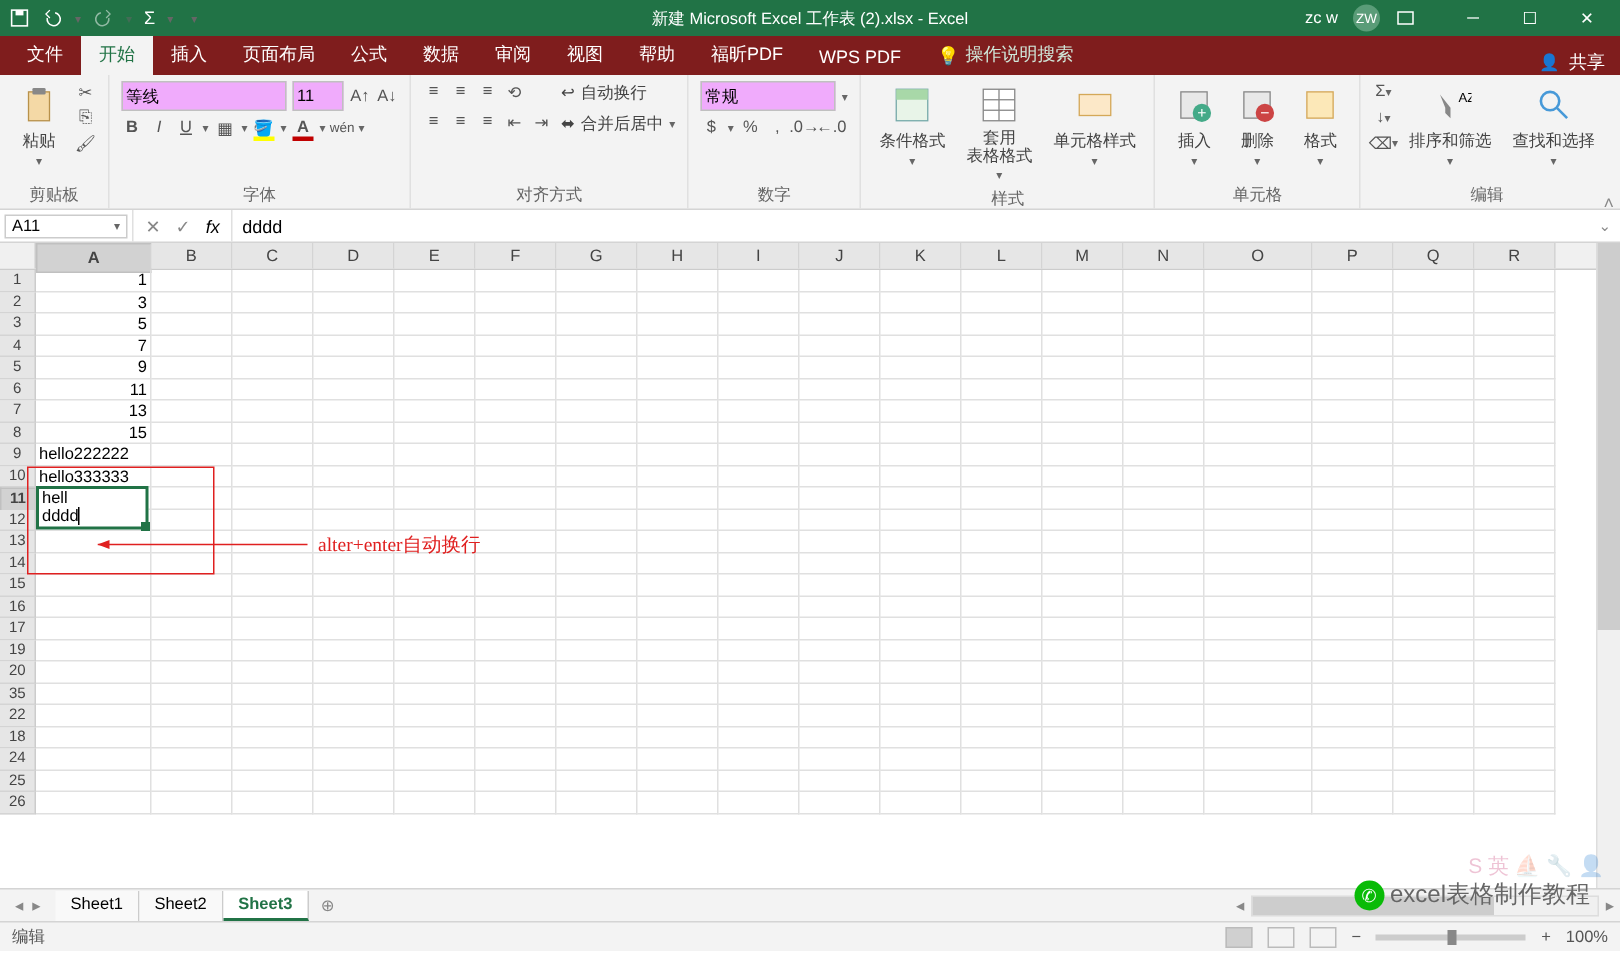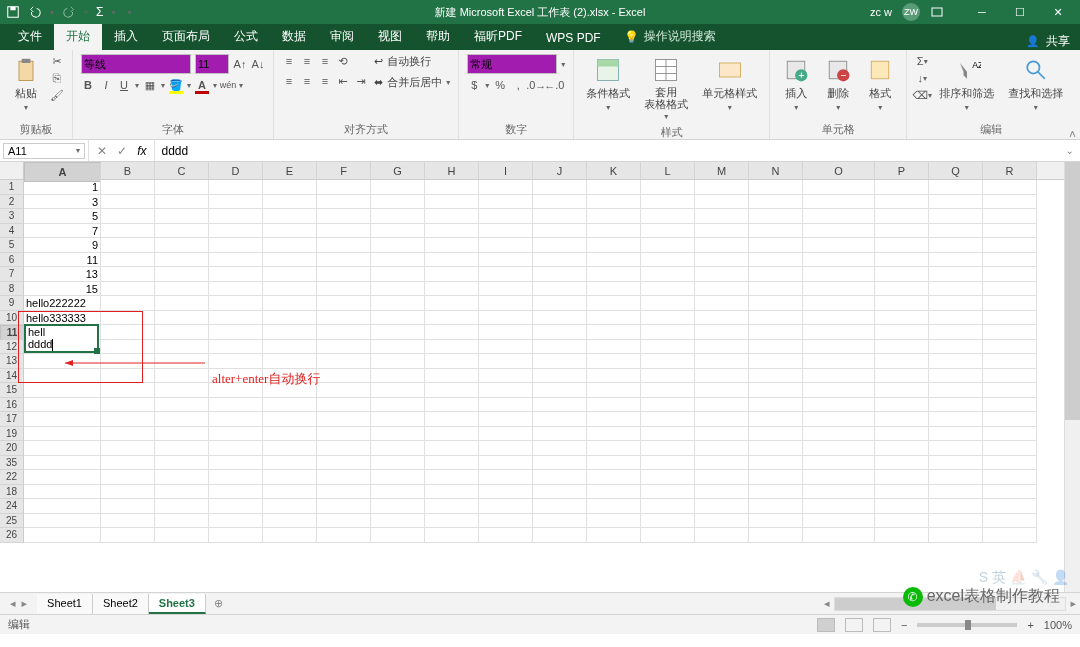--- a/index.html
+++ b/index.html
@@ -7,36 +7,36 @@
 
 
 .titlebar { background: #217346; height: 24px; display: flex; align-items: center; color: #fff; font-size: 11px; position: relative; }
 .qat { display: flex; gap: 8px; padding: 0 6px; align-items: center; }
 .qat .ico { width: 14px; height: 14px; display: inline-block; }
 .title-center { position: absolute; left: 50%; transform: translateX(-50%); white-space: nowrap; }
 .title-right { margin-left: auto; display: flex; align-items: center; gap: 10px; padding-right: 8px; }
 .win-btn { width: 28px; text-align: center; }
 
 
-.ribbon-tabs { background: #14532d; height: 26px; display: flex; align-items: flex-end; color: #fff; font-size: 12px; padding-left: 6px; }
+.ribbon-tabs { background: #7f1d1d; height: 26px; display: flex; align-items: flex-end; color: #fff; font-size: 12px; padding-left: 6px; }
 .rtab { padding: 5px 12px; cursor: pointer; }
 .rtab.active { background: #f3f3f3; color: #217346; }
 .rtab-right { margin-left: auto; padding-right: 10px; display: flex; align-items: center; gap: 6px; }
 .tell-me { display: flex; align-items: center; gap: 4px; color: #d0e8da; font-size: 12px; padding: 0 12px 5px 12px; }
 
 
 .ribbon { background: #f3f3f3; height: 90px; border-bottom: 1px solid #d4d4d4; display: flex; font-size: 11px; color: #444; }
 .group { border-right: 1px solid #e0e0e0; padding: 4px 8px 2px 8px; display: flex; flex-direction: column; justify-content: space-between; align-items: center; }
 .group-content { display: flex; gap: 6px; align-items: flex-start; flex: 1; }
 .group-label { font-size: 11px; color: #666; text-align: center; padding-top: 2px; }
 .big-btn { display: flex; flex-direction: column; align-items: center; gap: 2px; padding: 2px 4px; }
 .big-btn .bicon { width: 28px; height: 28px; }
 .col { display: flex; flex-direction: column; gap: 3px; justify-content: center; }
 .row { display: flex; gap: 4px; align-items: center; }
-.sel { border: 1px solid #c0c0c0; background: #a21caf; font-size: 11px; height: 20px; padding: 0 2px; }
+.sel { border: 1px solid #c0c0c0; background: #f0abfc; font-size: 11px; height: 20px; padding: 0 2px; }
 .sm { width: 14px; height: 14px; display: inline-flex; align-items: center; justify-content: center; font-size: 11px; color: #555; }
 .dd { font-size: 8px; color: #666; }
 
 
 .fbar { height: 22px; border-bottom: 1px solid #d4d4d4; display: flex; align-items: center; font-size: 12px; background: #fff; }
 .namebox { width: 82px; border: 1px solid #ccc; margin: 0 3px; padding: 1px 4px; font-size: 11px; display: flex; justify-content: space-between; align-items: center; }
 .fbar-btns { display: flex; gap: 10px; padding: 0 8px; border-left: 1px solid #e0e0e0; border-right: 1px solid #e0e0e0; height: 100%; align-items: center; }
 .fbar-input { flex: 1; padding: 0 6px; font-size: 12px; }
 .fbar-expand { padding: 0 6px; color: #888; font-size: 10px; }
 
@@ -77,21 +77,21 @@
 
 
 .status { height: 20px; background: #f3f3f3; border-top: 1px solid #d4d4d4; display: flex; align-items: center; font-size: 11px; color: #555; padding: 0 8px; }
 .status-right { margin-left: auto; display: flex; align-items: center; gap: 10px; }
 .zoom-slider { width: 100px; height: 4px; background: #ccc; position: relative; }
 .zoom-thumb { position: absolute; left: 48px; top: -3px; width: 6px; height: 10px; background: #888; }
 .view-btn { width: 18px; height: 14px; border: 1px solid #bbb; }
 
 
 .wm { position: absolute; right: 20px; bottom: 40px; font-size: 16px; color: #666; z-index: 20; display: flex; align-items: center; gap: 4px; }
-.wm2 { position: absolute; right: 10px; bottom: 60px; opacity: 0.25; font-size: 14px; z-index: 19; color: #0c4a6e; }
+.wm2 { position: absolute; right: 10px; bottom: 60px; opacity: 0.25; font-size: 14px; z-index: 19; color: #be185d; }
 
 
 .vscroll { position: absolute; right: 0; top: 0; bottom: 0; width: 16px; background: #f0f0f0; border-left: 1px solid #ddd; }
 .vscroll-thumb { position: absolute; top: 0; width: 100%; height: 60%; background: #cdcdcd; }
 
 svg { display: block; }
 </style>
 </head>
 <body>
 
@@ -925,21 +925,21 @@
     <div>hell</div>
     <div><span>dddd</span><span class="cursor"></span></div>
     <div class="fill-handle"></div>
   </div>
 
   <div class="anno-box" id="annobox" style="left: 18px; top: 148.5px; width: 125px; height: 72.5px;"></div>
   <svg class="anno-arrow" id="annoarrow" style="left: 65px; top: 196px; width: 145px; height: 10px;">
       <line x1="0" y1="5" x2="140" y2="5" stroke="#e02020" stroke-width="1"></line>
       <polygon points="0,5 8,2 8,8" fill="#e02020"></polygon>
     </svg>
-  <div class="anno-text" id="annotext" style="left: 212px; top: 208px;">alter+enter自动换行</div>
+  <div class="anno-text" id="annotext" style="left: 212px; top: 192px;">alter+enter自动换行</div>
 
   <div class="vscroll">
       <div class="vscroll-thumb"></div>
     </div>
 </div>
 
 <div class="sheet-bar">
   <div class="sheet-nav">
     <span>◂</span>
     <span>▸</span>

